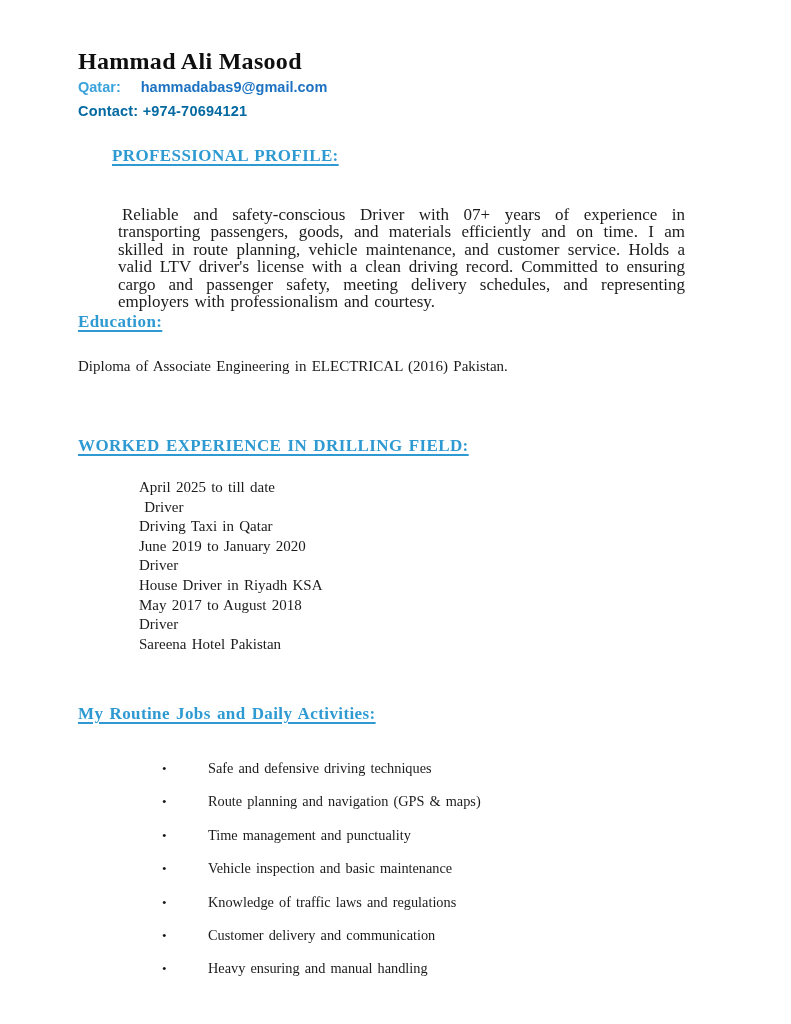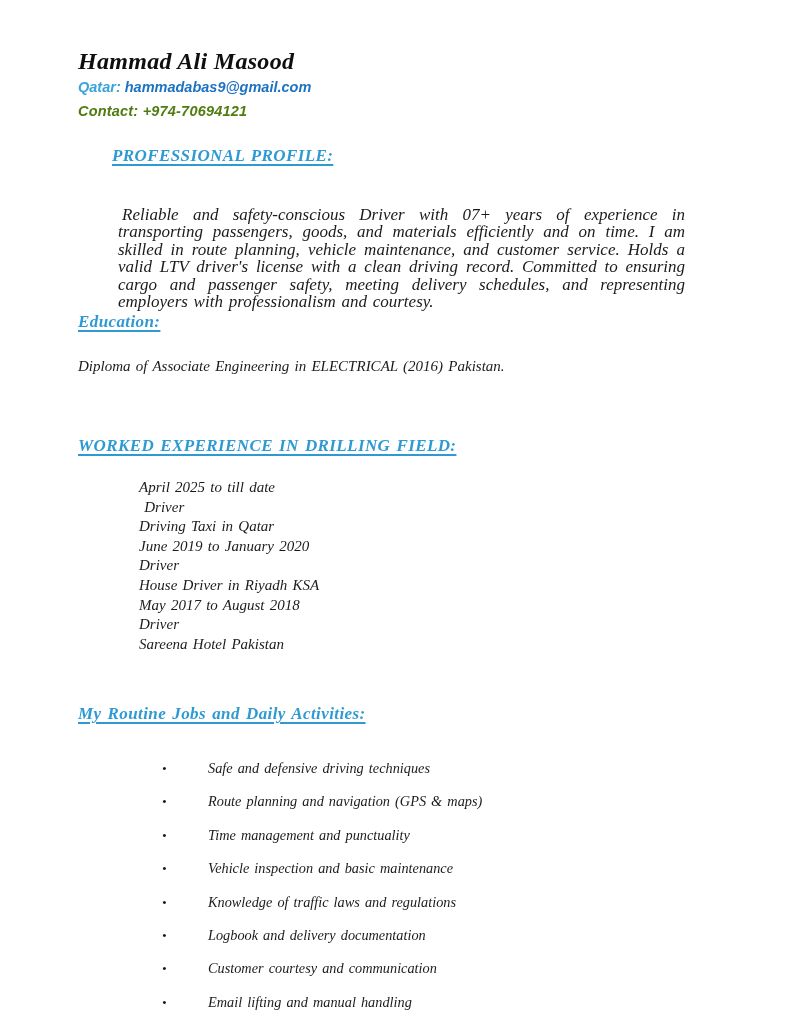--- a/index.html
+++ b/index.html
@@ -4,43 +4,42 @@
 <style>
   html, body { margin: 0; padding: 0; background: #ffffff; }
   #page {
     position: relative;
     width: 688px;
     height: 1024px;
     background: #ffffff;
     overflow: hidden;
     font-family: "Liberation Serif", serif;
     color: var(--text-black, #1b1b1b);
-    font-style: italic;
   }
   .abs { position: absolute; }
 
   #name {
     top: 48px; left: 78px;
     font-size: 24px; font-weight: bold;
     color: #0f0f0f;
     font-family: "Liberation Serif", serif;
     letter-spacing: 0.3px;
   }
   #email-line {
     top: 79px; left: 78px;
     font-family: "Liberation Sans", sans-serif;
     font-weight: bold; font-size: 14.5px;
   }
   #email-label { color: var(--email-label-blue, #3ba3dc); }
-  #email-value { color: var(--email-value-blue, #1d72c2); margin-left: 4px; }
+  #email-value { color: var(--email-value-blue, #1d72c2); margin-left: 20px; }
   #contact-line {
     top: 103px; left: 78px;
     font-family: "Liberation Sans", sans-serif;
     font-weight: bold; font-size: 14.5px;
-    color: #4d7c0f;
+    color: #0369a1;
     letter-spacing: 0.2px;
   }
 
   .section-heading {
     position: absolute;
     left: 78px;
     color: var(--heading-blue, #2f9ad2);
     font-weight: bold;
     font-size: 17px;
     letter-spacing: 0.4px;
@@ -149,26 +148,23 @@
       </div>
 
       <div class="bullet-row">
         <span class="bullet-dot">•</span><span>Vehicle inspection and basic maintenance</span>
       </div>
 
       <div class="bullet-row">
         <span class="bullet-dot">•</span><span>Knowledge of traffic laws and regulations</span>
       </div>
 
+
       <div class="bullet-row">
-        <span class="bullet-dot">•</span><span>Logbook and delivery documentation</span>
+        <span class="bullet-dot">•</span><span>Customer delivery and communication</span>
       </div>
 
       <div class="bullet-row">
-        <span class="bullet-dot">•</span><span>Customer courtesy and communication</span>
-      </div>
-
-      <div class="bullet-row">
-        <span class="bullet-dot">•</span><span>Email lifting and manual handling</span>
+        <span class="bullet-dot">•</span><span>Heavy ensuring and manual handling</span>
       </div>
     </div>
 
 </div>
 
 </body></html>

